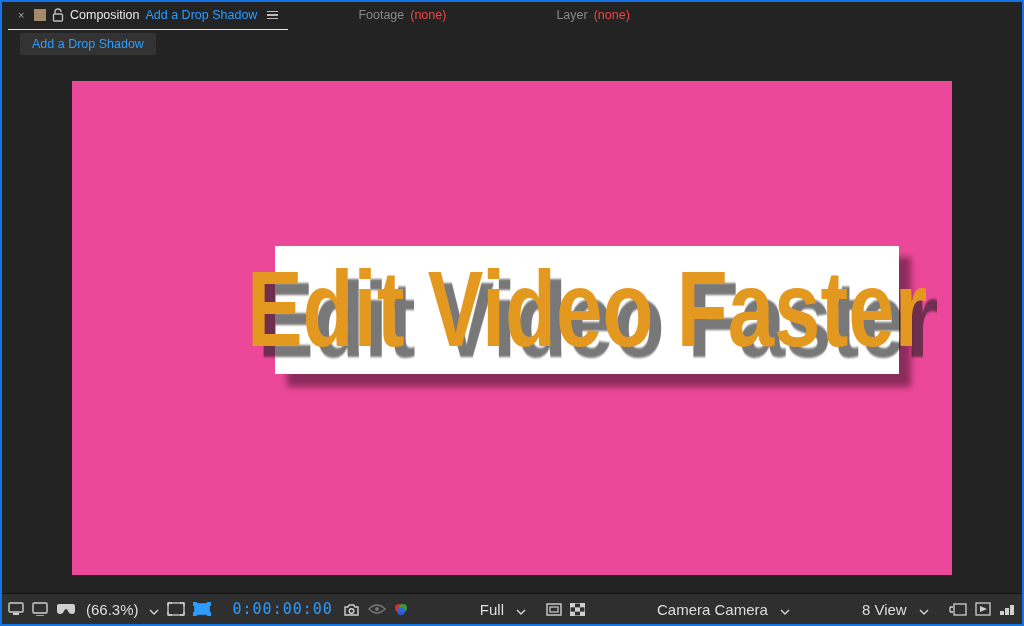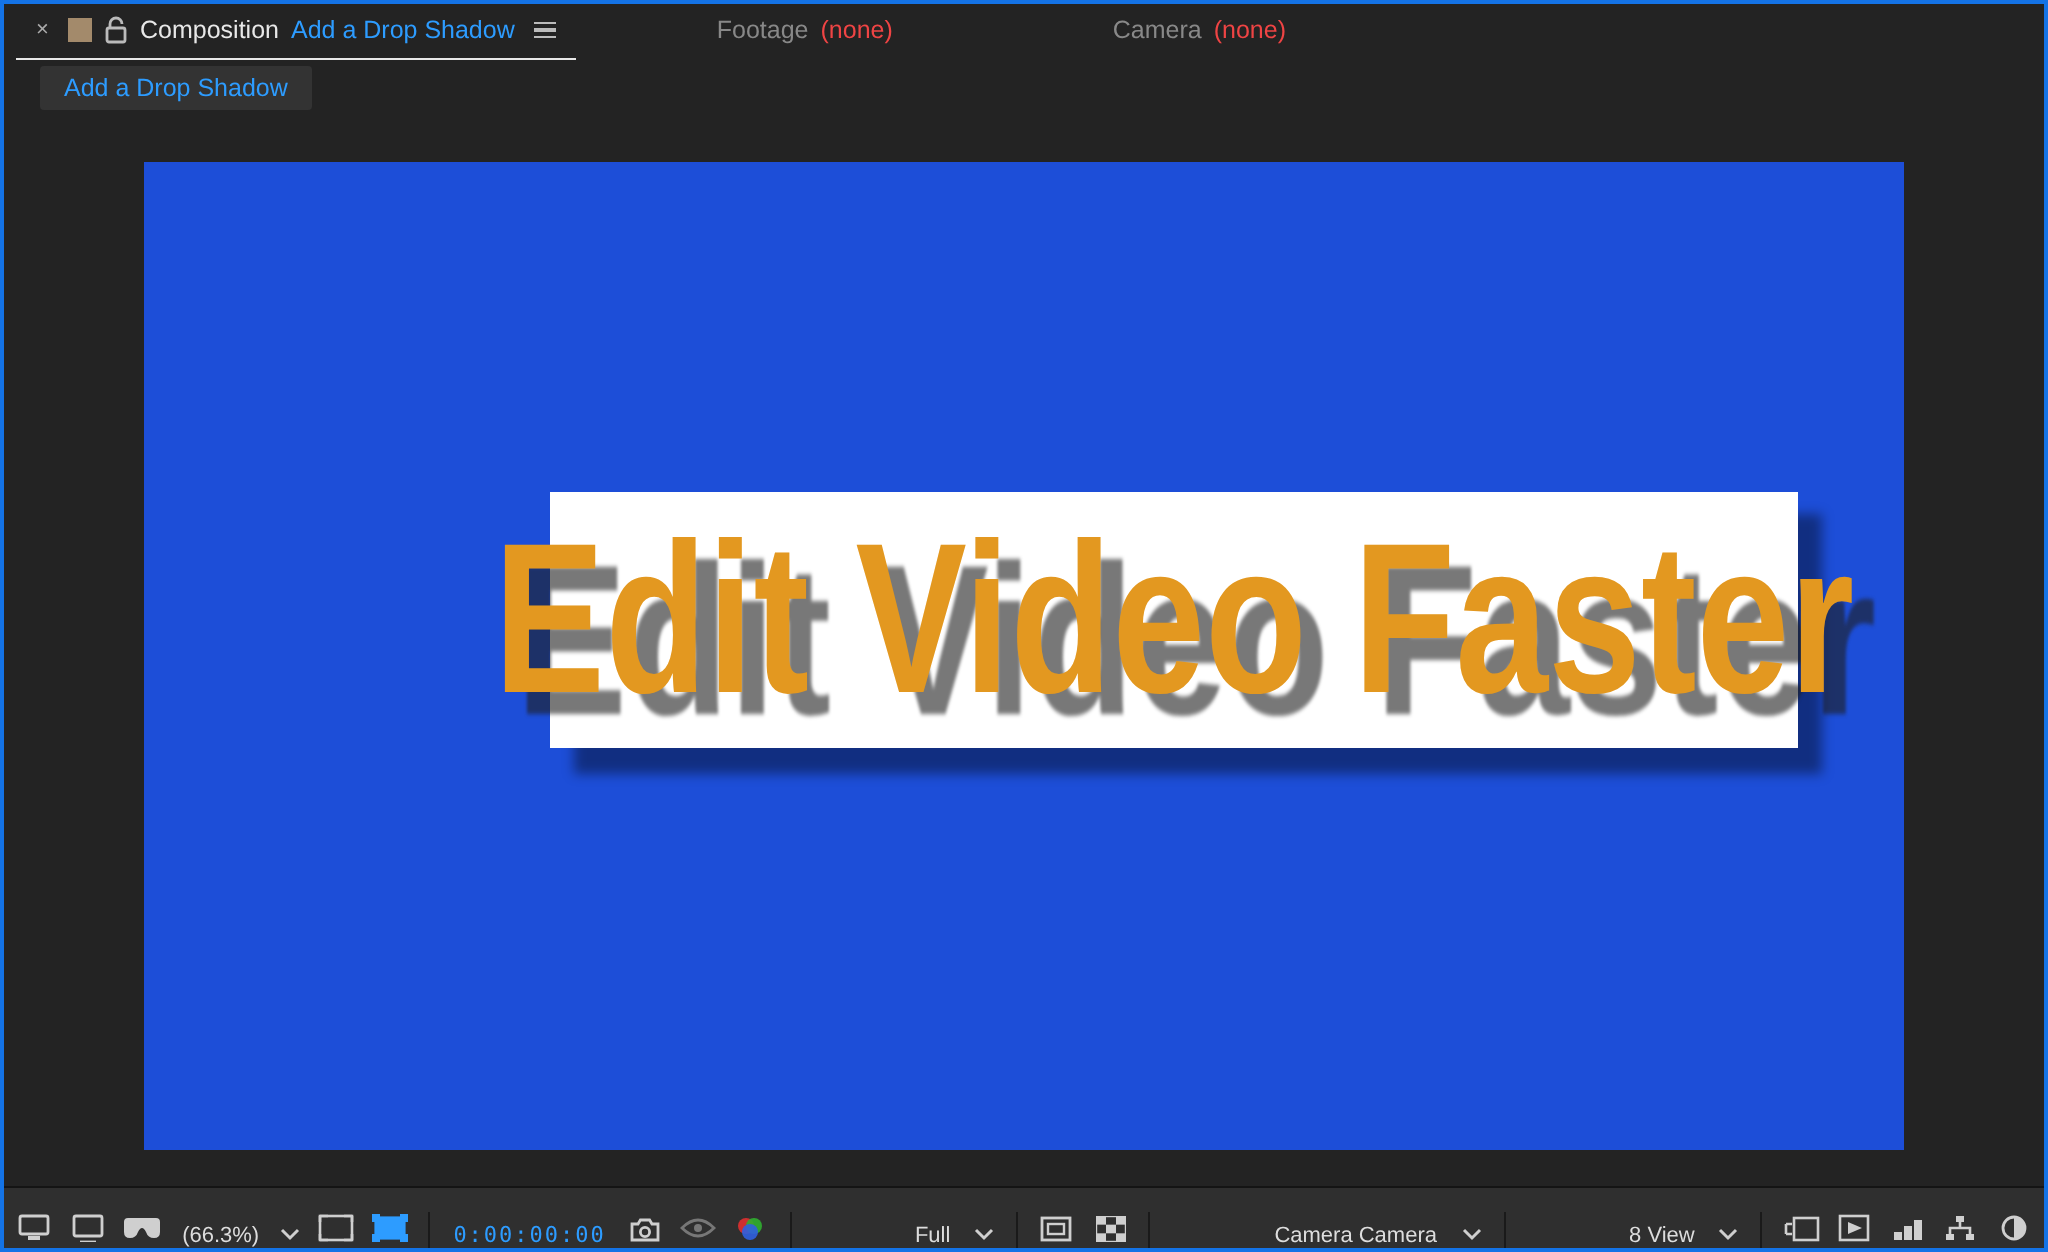--- a/index.html
+++ b/index.html
@@ -107,21 +107,21 @@
     flex: 1 1 auto;
     background: #232323;
     display: flex;
     align-items: center;
     justify-content: center;
     position: relative;
   }
   .stage {
     width: 880px;
     height: 494px;
-    background: #1d4ed8;
+    background: #ec4899;
     position: relative;
     margin-top: 4px;
   }
   .white-card-shadow {
     position: absolute;
     left: 215px;
     top: 176px;
     width: 624px;
     height: 130px;
     background: rgba(0,0,0,0.4);
@@ -163,24 +163,24 @@
     position: relative;
     color: #e39820;
   }
 
   
   .toolbar {
     height: 30px;
     background: #2f2f2f;
     border-top: 1px solid #141414;
     display: flex;
-    align-items: flex-end;
+    align-items: center;
     padding: 0 6px;
     gap: 8px;
-    font-size: 11px;
+    font-size: 15px;
     color: #ddd;
   }
   .tool-icon {
     width: 20px;
     height: 20px;
     display: flex;
     align-items: center;
     justify-content: center;
     color: #cfcfcf;
     cursor: pointer;
@@ -235,21 +235,21 @@
           <span></span>
         </span>
     </div>
 
     <div class="tab-item footage">
       <span>Footage</span>
       <span class="none">(none)</span>
     </div>
 
     <div class="tab-item layer">
-      <span>Camera</span>
+      <span>Layer</span>
       <span class="none">(none)</span>
     </div>
   </div>
 
   <div class="breadcrumb-row">
     <div class="breadcrumb-chip">Add a Drop Shadow</div>
   </div>
 
   <div class="viewer-area">
     <div class="stage">

